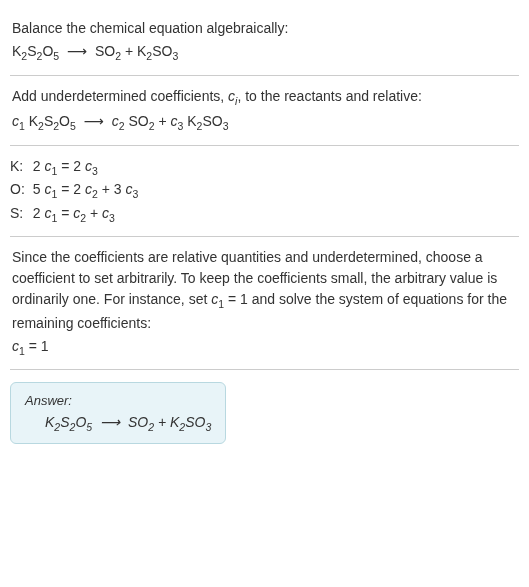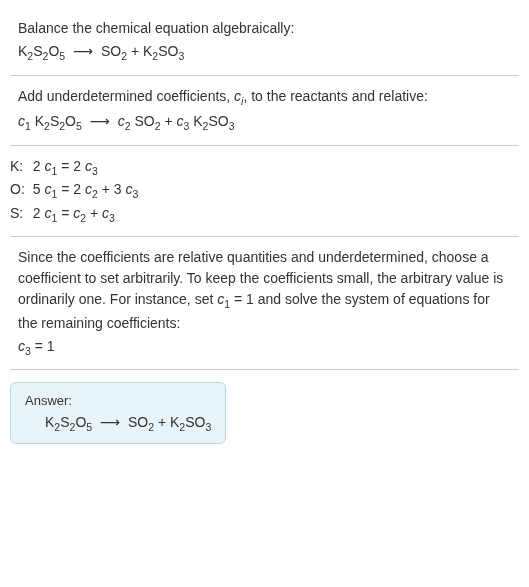--- a/index.html
+++ b/index.html
@@ -17,21 +17,21 @@
     }
     .section {
       padding: 8px 0;
       border-bottom: 1px solid #ccc;
     }
     .section:last-of-type {
       border-bottom: none;
     }
     .line {
       line-height: 1.5;
-      margin: 2px 8px;
+      margin: 2px 2px;
     }
     .eq-table {
       display: table;
       margin: 2px 0;
     }
     .eq-row {
       display: table-row;
     }
     .eq-cell {
       display: table-cell;
@@ -48,20 +48,21 @@
     .arrow {
       padding: 0 4px;
     }
     .answer-box {
       background: #e8f4f8;
       border: 1px solid #b8d8e0;
       border-radius: 6px;
       padding: 10px 14px;
       display: inline-block;
       margin-top: 4px;
+      font-style: italic;
     }
     .answer-label {
       font-size: 13px;
       margin-bottom: 6px;
     }
     .answer-eq {
       padding-left: 20px;
     }
   </style>
 </head>
@@ -108,21 +109,21 @@
       </div>
     </div>
   </div>
 </div>
 
 <div class="section">
   <div class="line">
     <span>Since the coefficients are relative quantities and underdetermined, choose a coefficient to set arbitrarily. To keep the coefficients small, the arbitrary value is ordinarily one. For instance, set </span><span class="italic">c</span><span class="sub">1</span><span> = 1 and solve the system of equations for the remaining coefficients:</span>
   </div>
   <div class="line">
-    <span class="italic">c</span><span class="sub">3</span><span> = 1</span>
+    <span class="italic">c</span><span class="sub">1</span><span> = 1</span>
   </div>
 </div>
 
 <div class="section">
   <div class="answer-box">
     <div class="answer-label">Answer:</div>
     <div class="answer-eq">
       <span>K</span><span class="sub">2</span><span>S</span><span class="sub">2</span><span>O</span><span class="sub">5</span>
       <span class="arrow">⟶</span>
       <span>SO</span><span class="sub">2</span><span> + </span><span>K</span><span class="sub">2</span><span>SO</span><span class="sub">3</span>

